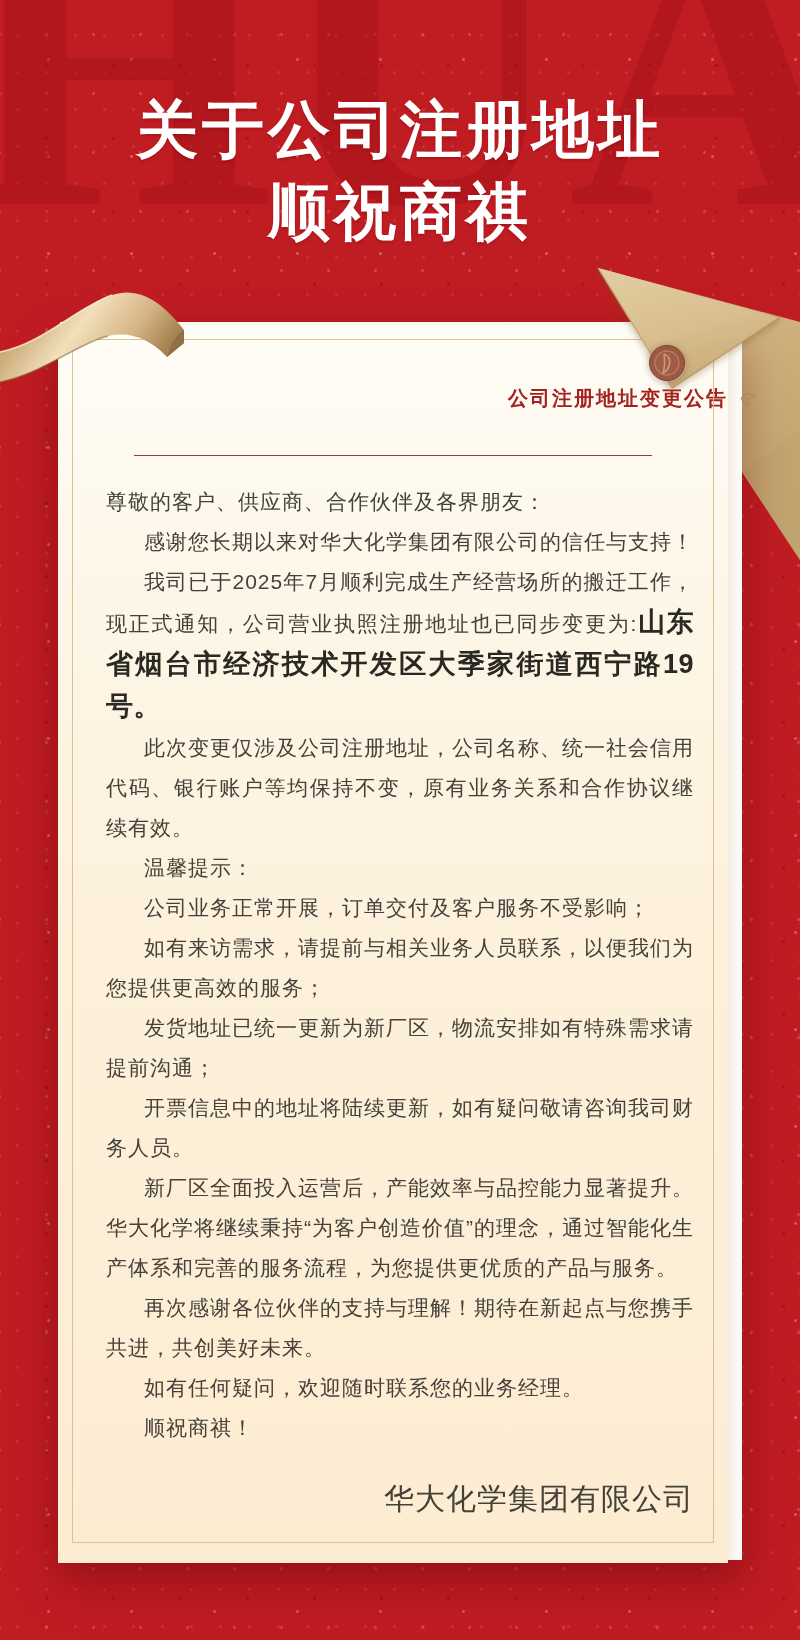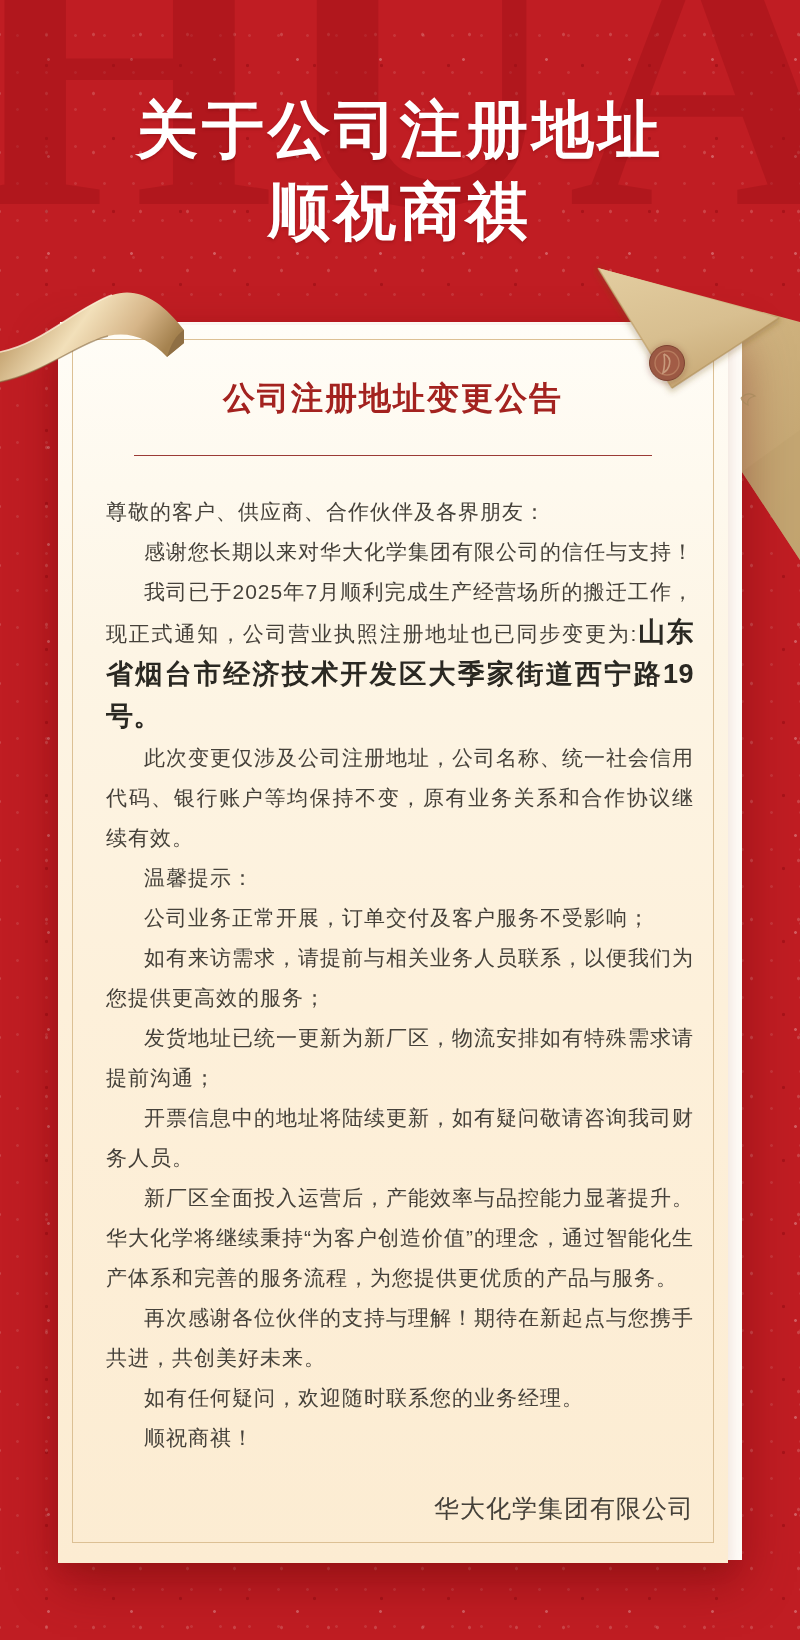--- a/index.html
+++ b/index.html
@@ -38,40 +38,40 @@
   .sheet-front{
     position:absolute;left:58px;top:325px;width:670px;height:1238px;
     background:linear-gradient(180deg,#fffdf7 0%,#fdf5e5 26%,#fdf0da 55%,#fcecd2 100%);
     box-shadow:0 6px 16px rgba(120,20,10,.15);
   }
   .sheet-front::after{
     content:"";position:absolute;left:14px;top:14px;right:14px;bottom:20px;
     border:1px solid #dcc094;pointer-events:none;
   }
   .notice-title{
-    margin:0;padding-top:58px;text-align:center;
-    color:#a3221f;font-size:32px;line-height:30px;font-weight:700;letter-spacing:2px;
+    margin:0;padding-top:58px;text-align:right;
+    color:#a3221f;font-size:20px;line-height:30px;font-weight:700;letter-spacing:2px;
   }
   .divider{
     width:518px;height:1px;background:#9b3b36;border:none;
     margin:42px auto 0 auto;
   }
   .body-text{
-    margin:36px 0 0 48px;width:588px;
+    margin:26px 0 0 48px;width:588px;
     color:#45413a;font-size:21px;line-height:40px;letter-spacing:1px;
     text-align:justify;
   }
   .body-text p{margin:0;}
   .body-text p.indent{text-indent:38px;}
   .seg-bold-address{
     font-weight:700;font-size:27px;color:#26241e;letter-spacing:0.5px;color:#2a2822;
   }
   .signature{
     margin:30px 48px 0 48px;width:588px;text-align:right;
-    color:#45413a;font-size:25px;line-height:41px;letter-spacing:1px;
+    color:#45413a;font-size:30px;line-height:41px;letter-spacing:1px;
   }
   .gfx{position:absolute;left:0;top:0;width:800px;height:1640px;pointer-events:none;}
   .gfx-behind{z-index:0;}
   .sheet-back{z-index:1;} .sheet-front{z-index:2;}
   .gfx-front{z-index:3;}
   .watermark{z-index:0;}
   .main-title{z-index:1;}
 </style>
 </head>
 <body>

